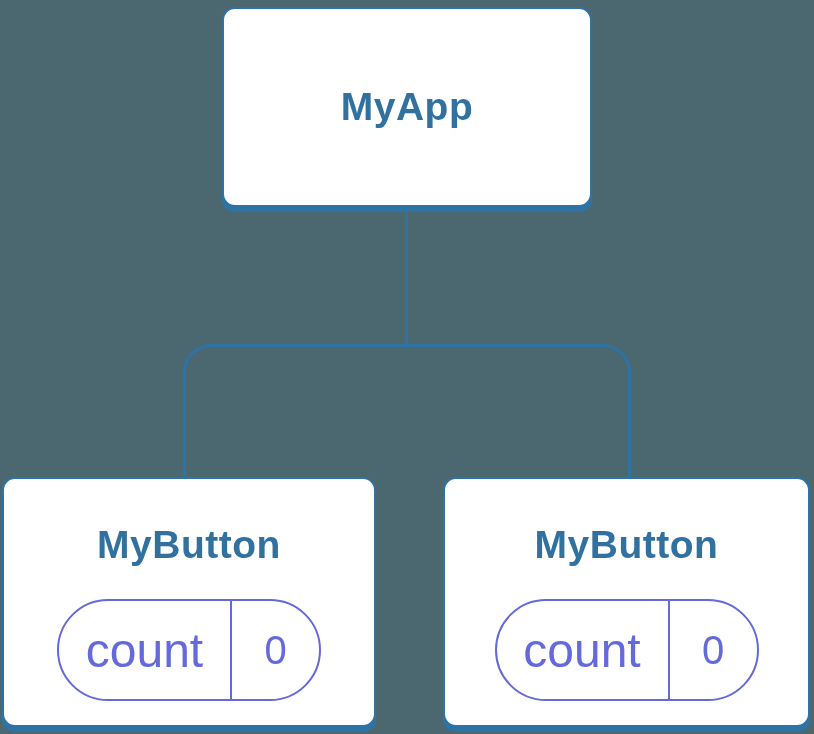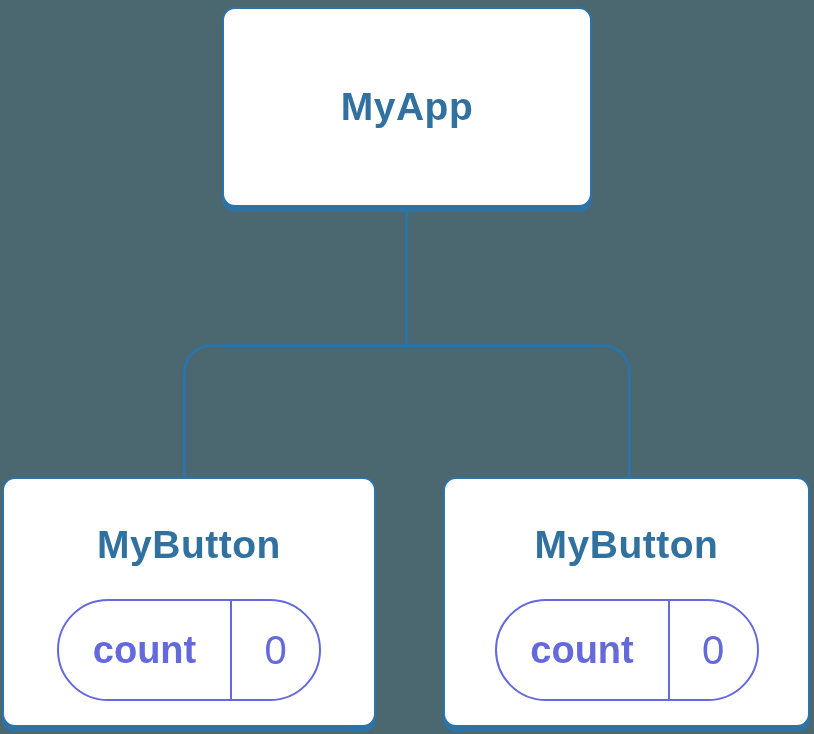--- a/index.html
+++ b/index.html
@@ -74,22 +74,22 @@
     border-radius: 51px;
     display: flex;
     align-items: stretch;
     overflow: hidden;
     background: var(--fill);
   }
   .pill-key {
     flex: 1;
     display: flex; align-items: center; justify-content: center;
     color: var(--purple);
-    font-size: 38px;
-    font-weight: 700;
+    font-size: 48px;
+    font-weight: 400;
   }
   .pill-value {
     width: 89px;
     border-left: 2px solid var(--purple);
     display: flex; align-items: center; justify-content: center;
     color: var(--purple);
     font-size: 40px;
     font-weight: 400;
   }
 </style>

